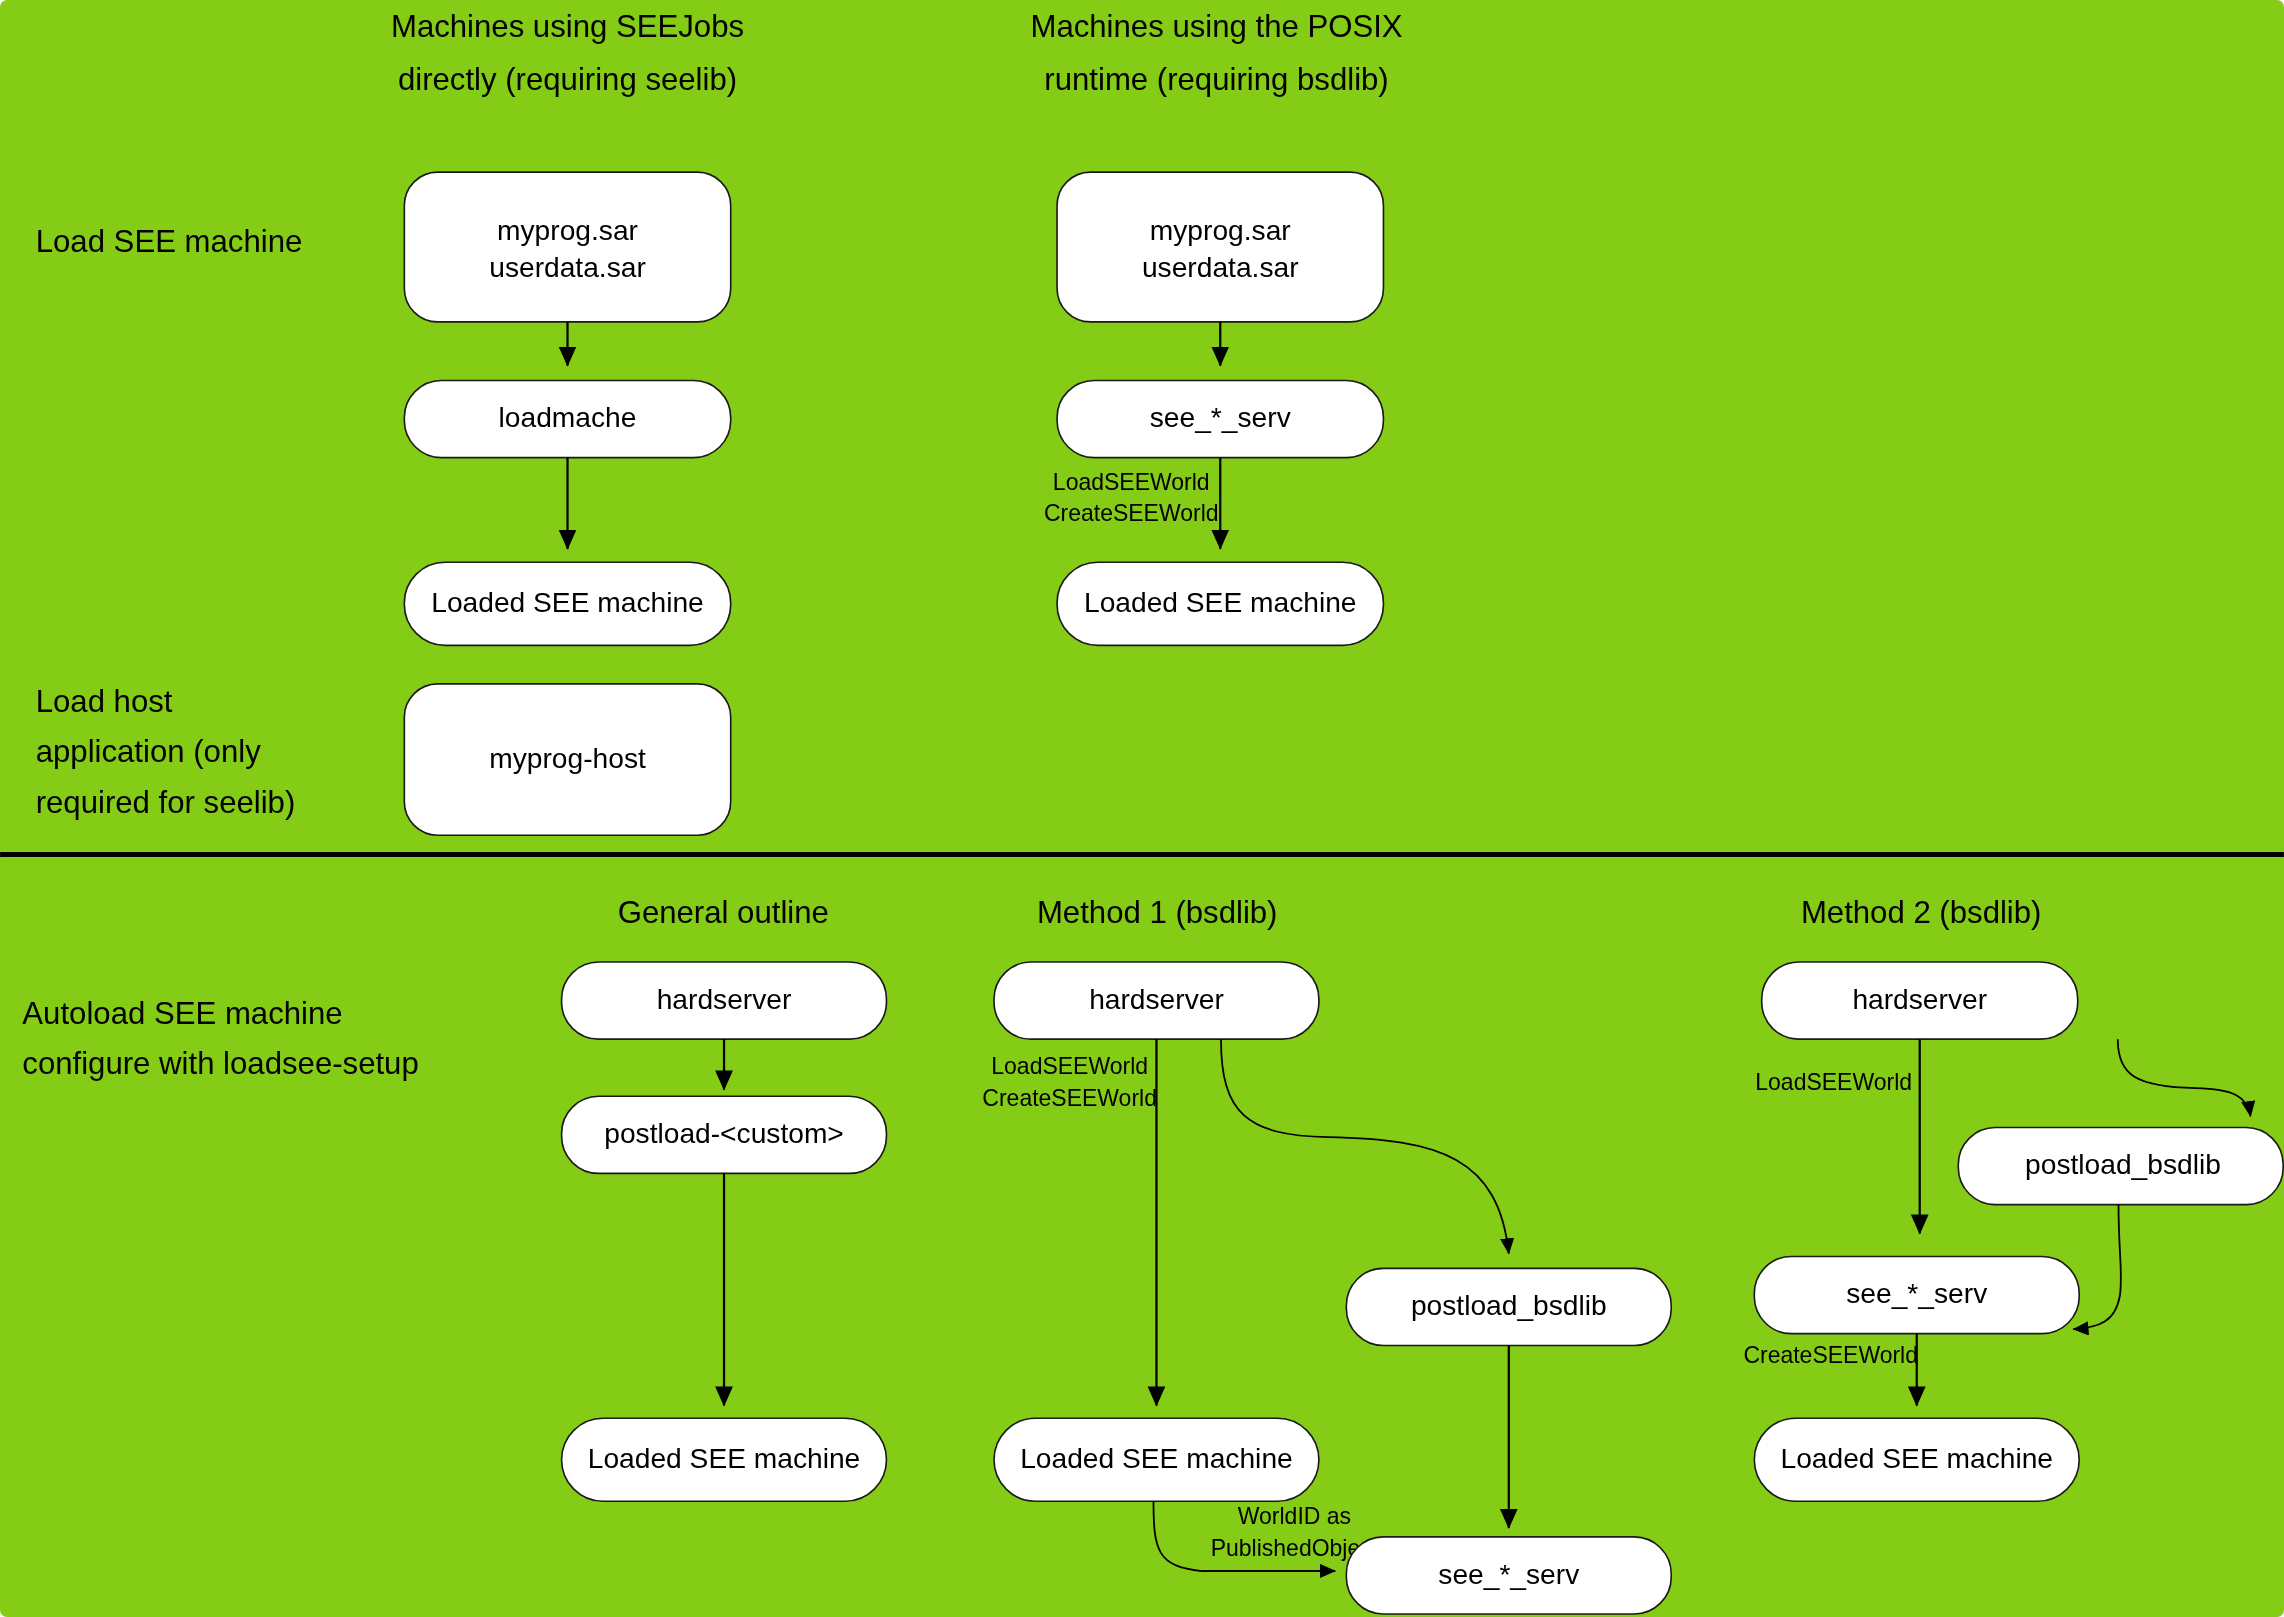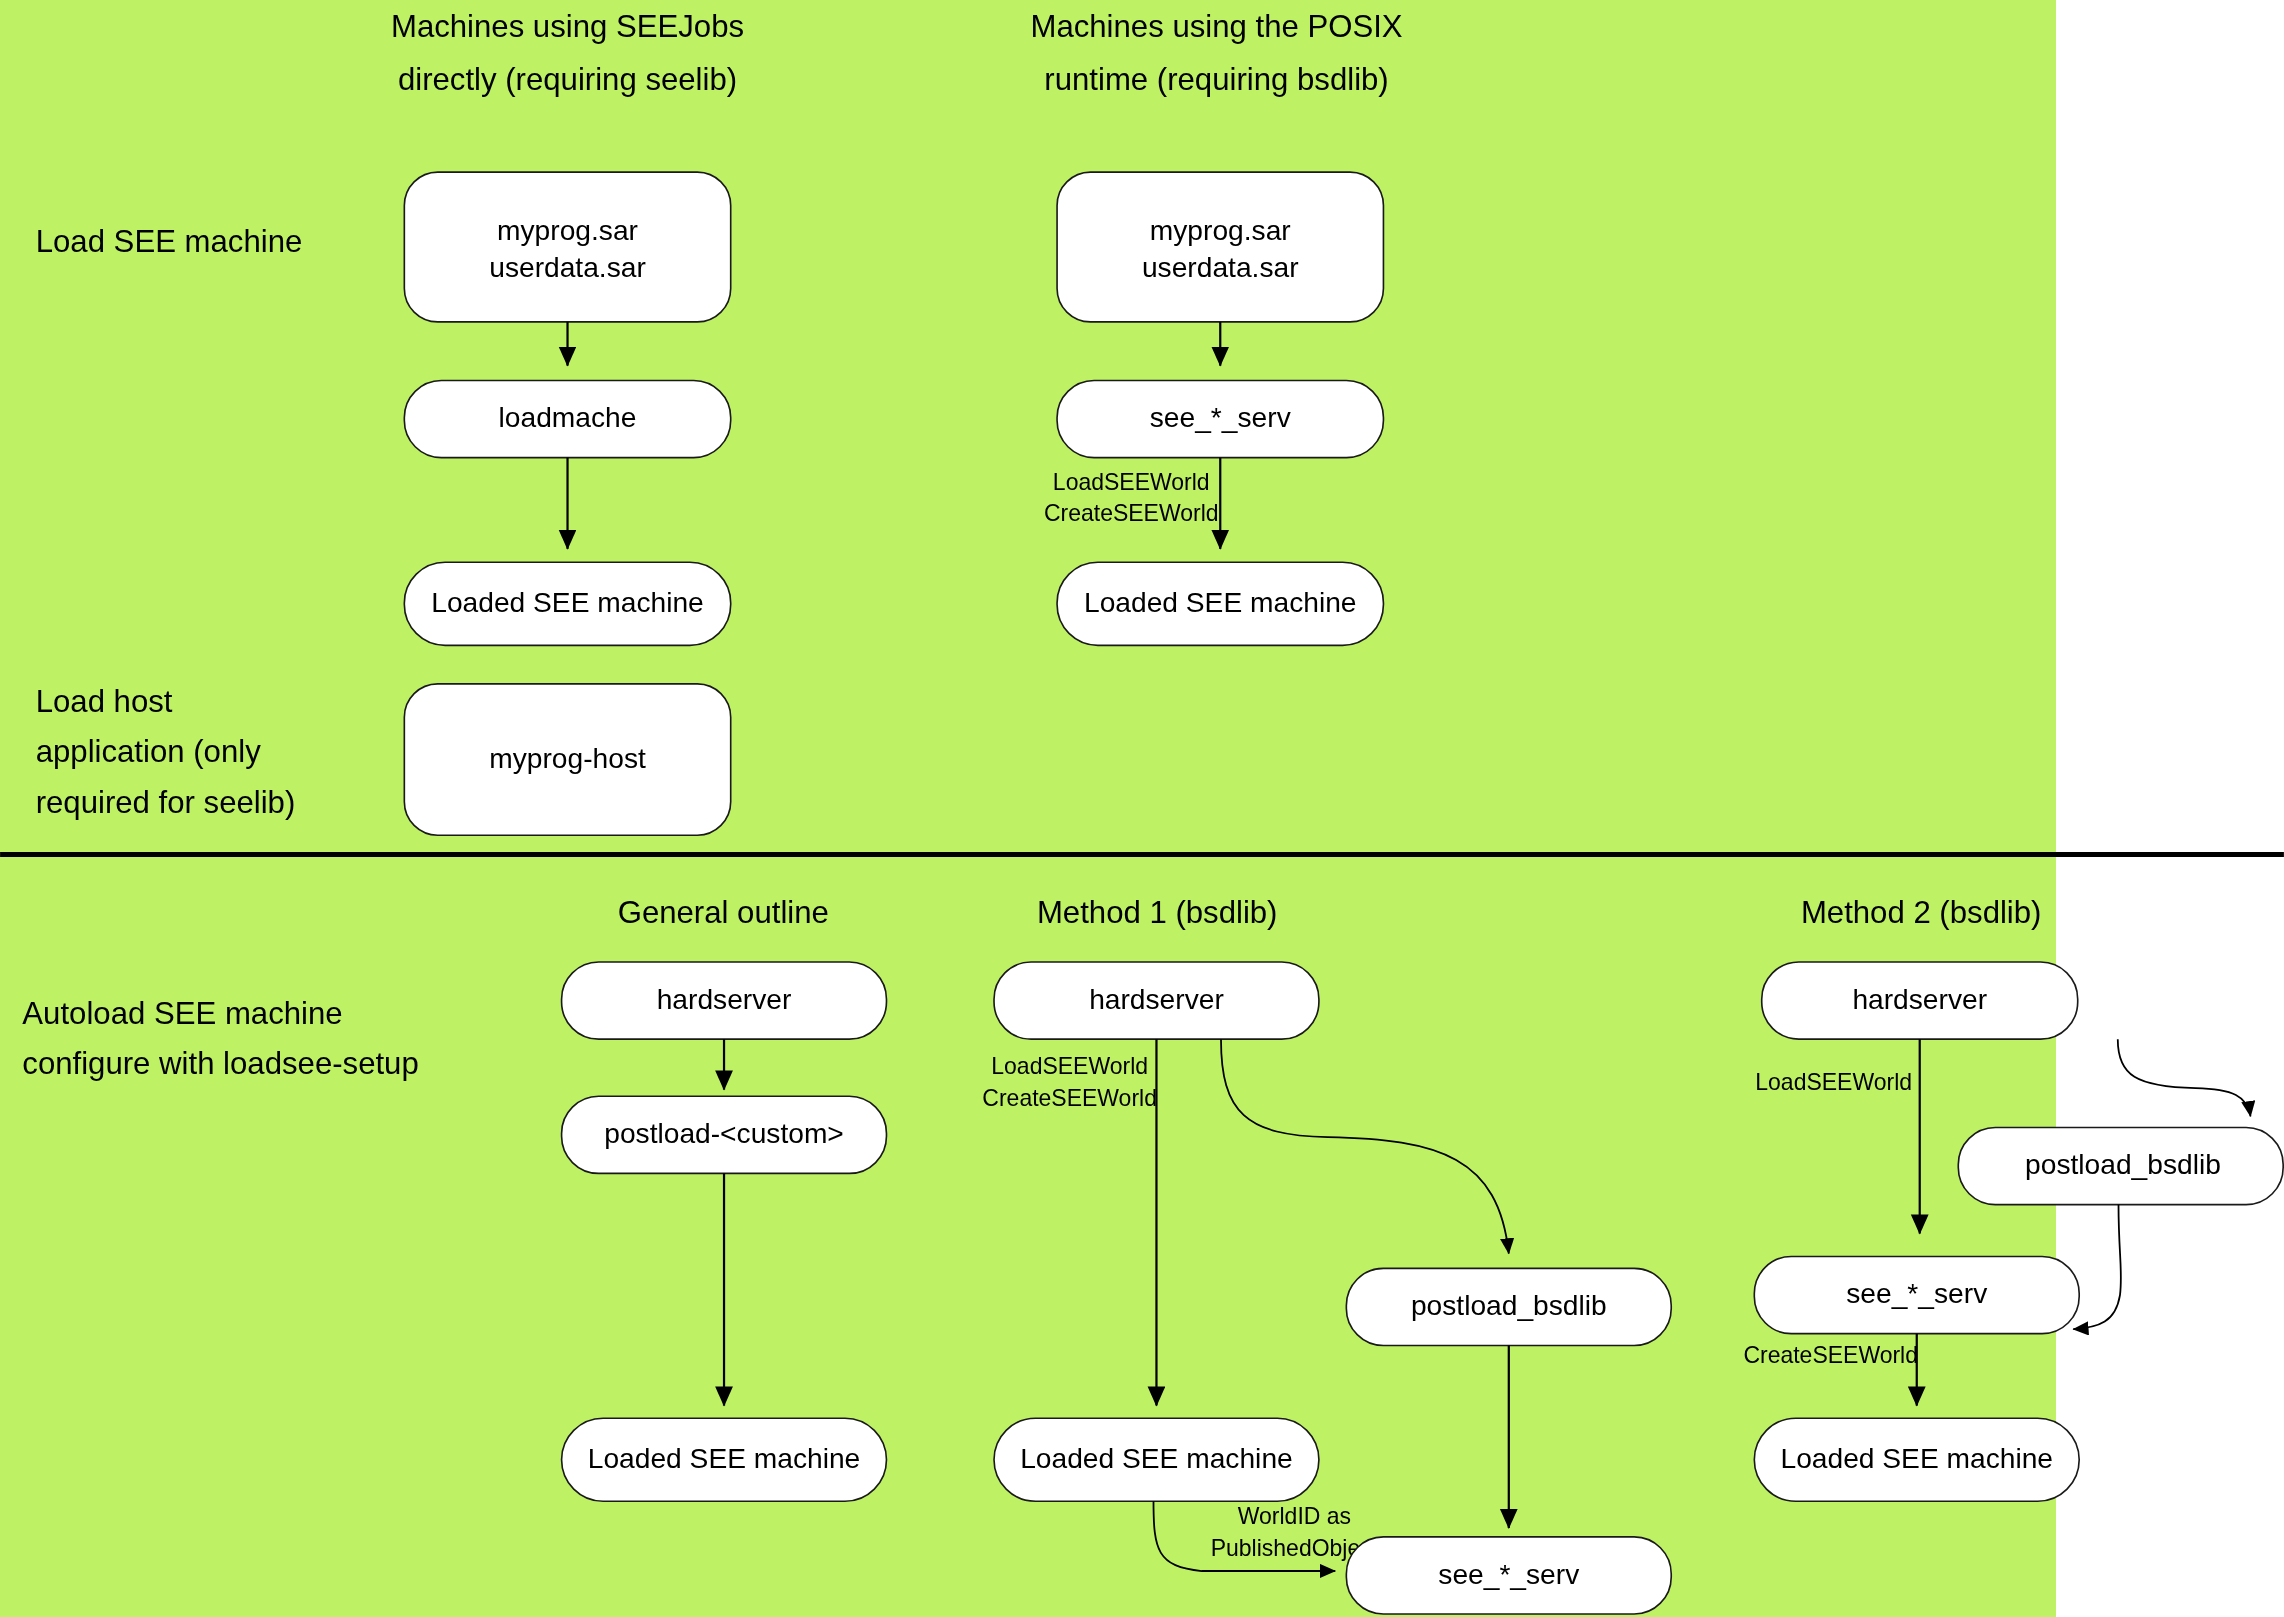--- a/index.html
+++ b/index.html
@@ -8,23 +8,24 @@
     background: #ffffff;
   }
   body {
     width: 2284px;
     height: 1617px;
     font-family: "Liberation Sans", sans-serif;
     overflow: hidden;
   }
   #diagram-root {
     position: relative;
-    width: 2056px;
+    width: 2284px;
     height: 1617px;
-    background: #bef264;
+    background: #84cc16;
+    border-radius: 7px;
   }
   svg#diagram-svg {
     position: absolute;
     left: 0;
     top: 0;
     width: 2284px;
     height: 1617px;
     display: block;
   }
   .node-shape {

